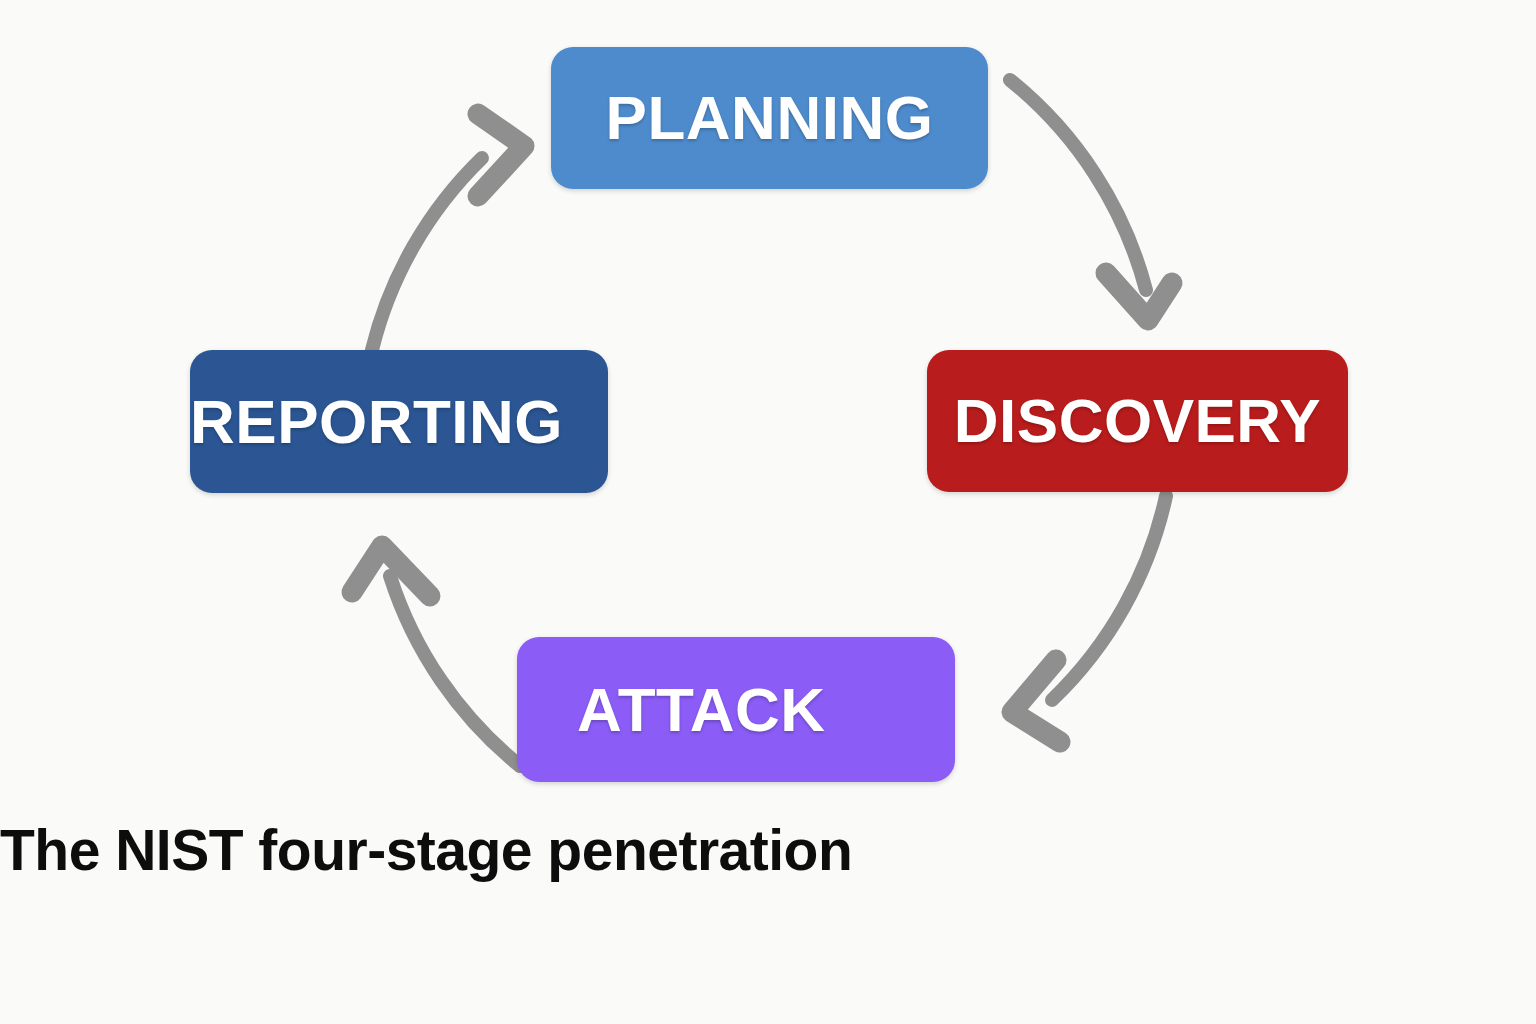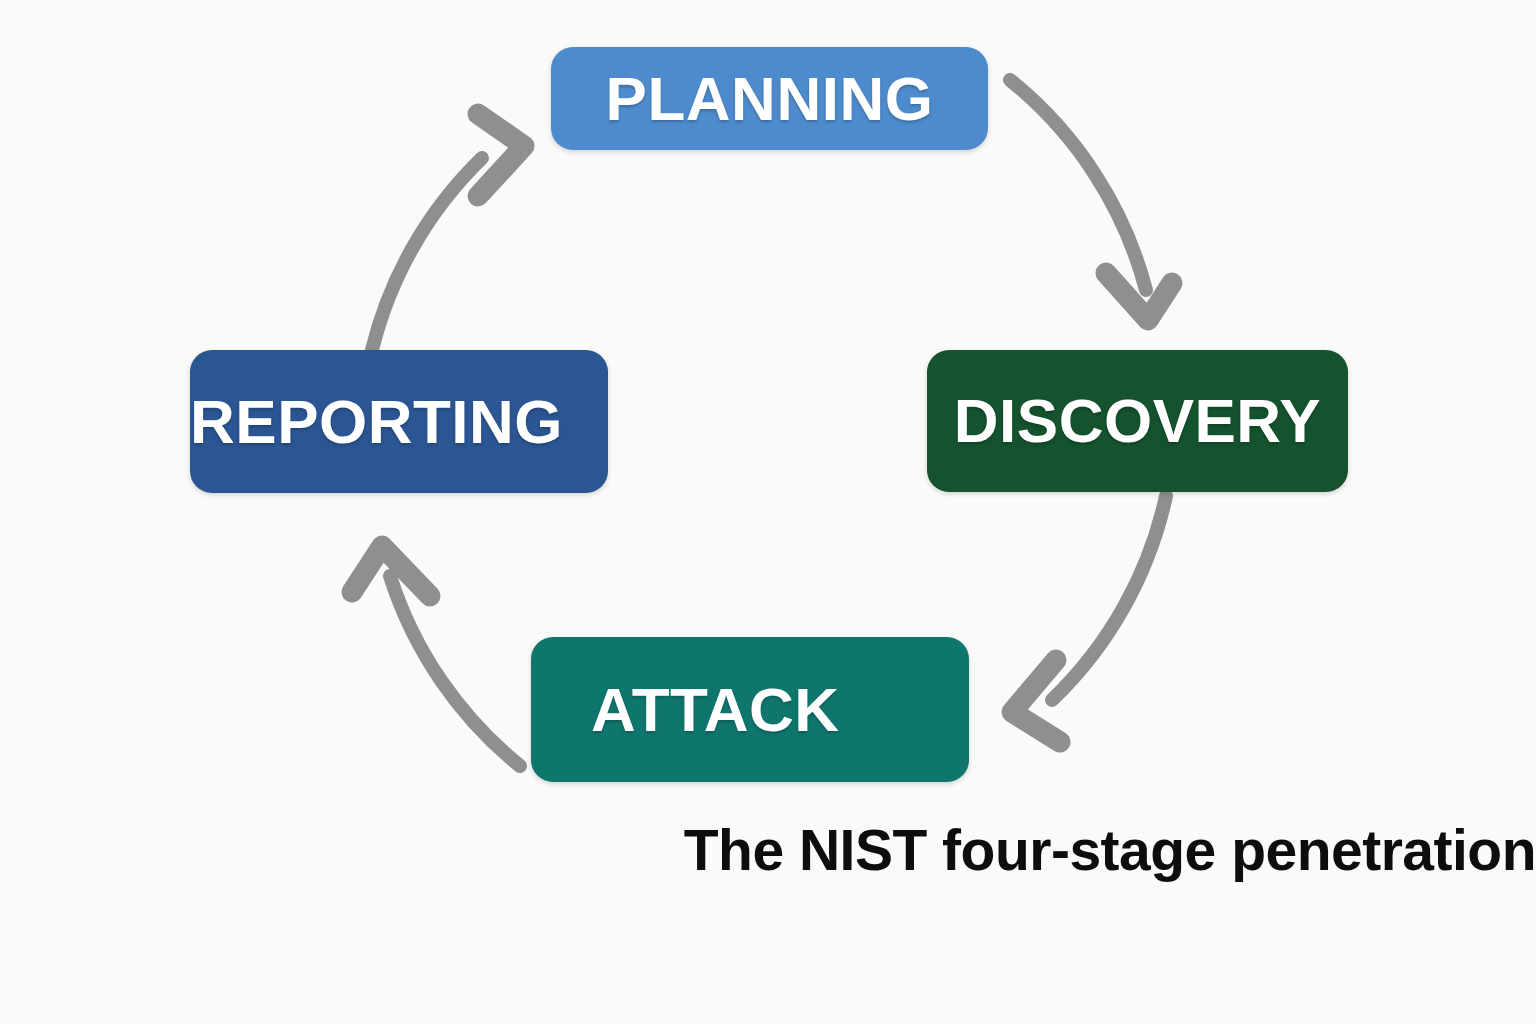--- a/index.html
+++ b/index.html
@@ -45,59 +45,59 @@
     white-space: nowrap;
     text-shadow: 0 2px 3px rgba(0,0,0,0.22);
     font-size: 62px;
     line-height: 1;
   }
 
   #stage-planning {
     left: 551px;
     top: 47px;
     width: 437px;
-    height: 103px;
+    height: 142px;
     background: #4e8bcc;
     justify-content: center;
   }
   #stage-discovery {
     left: 927px;
     top: 350px;
     width: 421px;
     height: 142px;
-    background: #14532d;
+    background: #b91c1c;
     justify-content: center;
   }
   #stage-attack {
-    left: 531px;
+    left: 517px;
     top: 637px;
     width: 438px;
     height: 145px;
-    background: #0f766e;
+    background: #8b5cf6;
     justify-content: flex-start;
     padding-left: 60px;
     box-sizing: border-box;
   }
   #stage-reporting {
     left: 190px;
     top: 350px;
     width: 418px;
     height: 143px;
     background: #2b5693;
     justify-content: flex-start;
   }
 
   
   #caption {
     position: absolute;
     z-index: 3;
     left: 0;
     top: 818px;
     width: 1536px;
-    text-align: right;
+    text-align: left;
     color: #0d0d0d;
     font-weight: bold;
     font-size: 57px;
     line-height: 1.13;
     letter-spacing: -0.5px;
   }
   #caption .cap-line {
     display: block;
   }
 </style>

